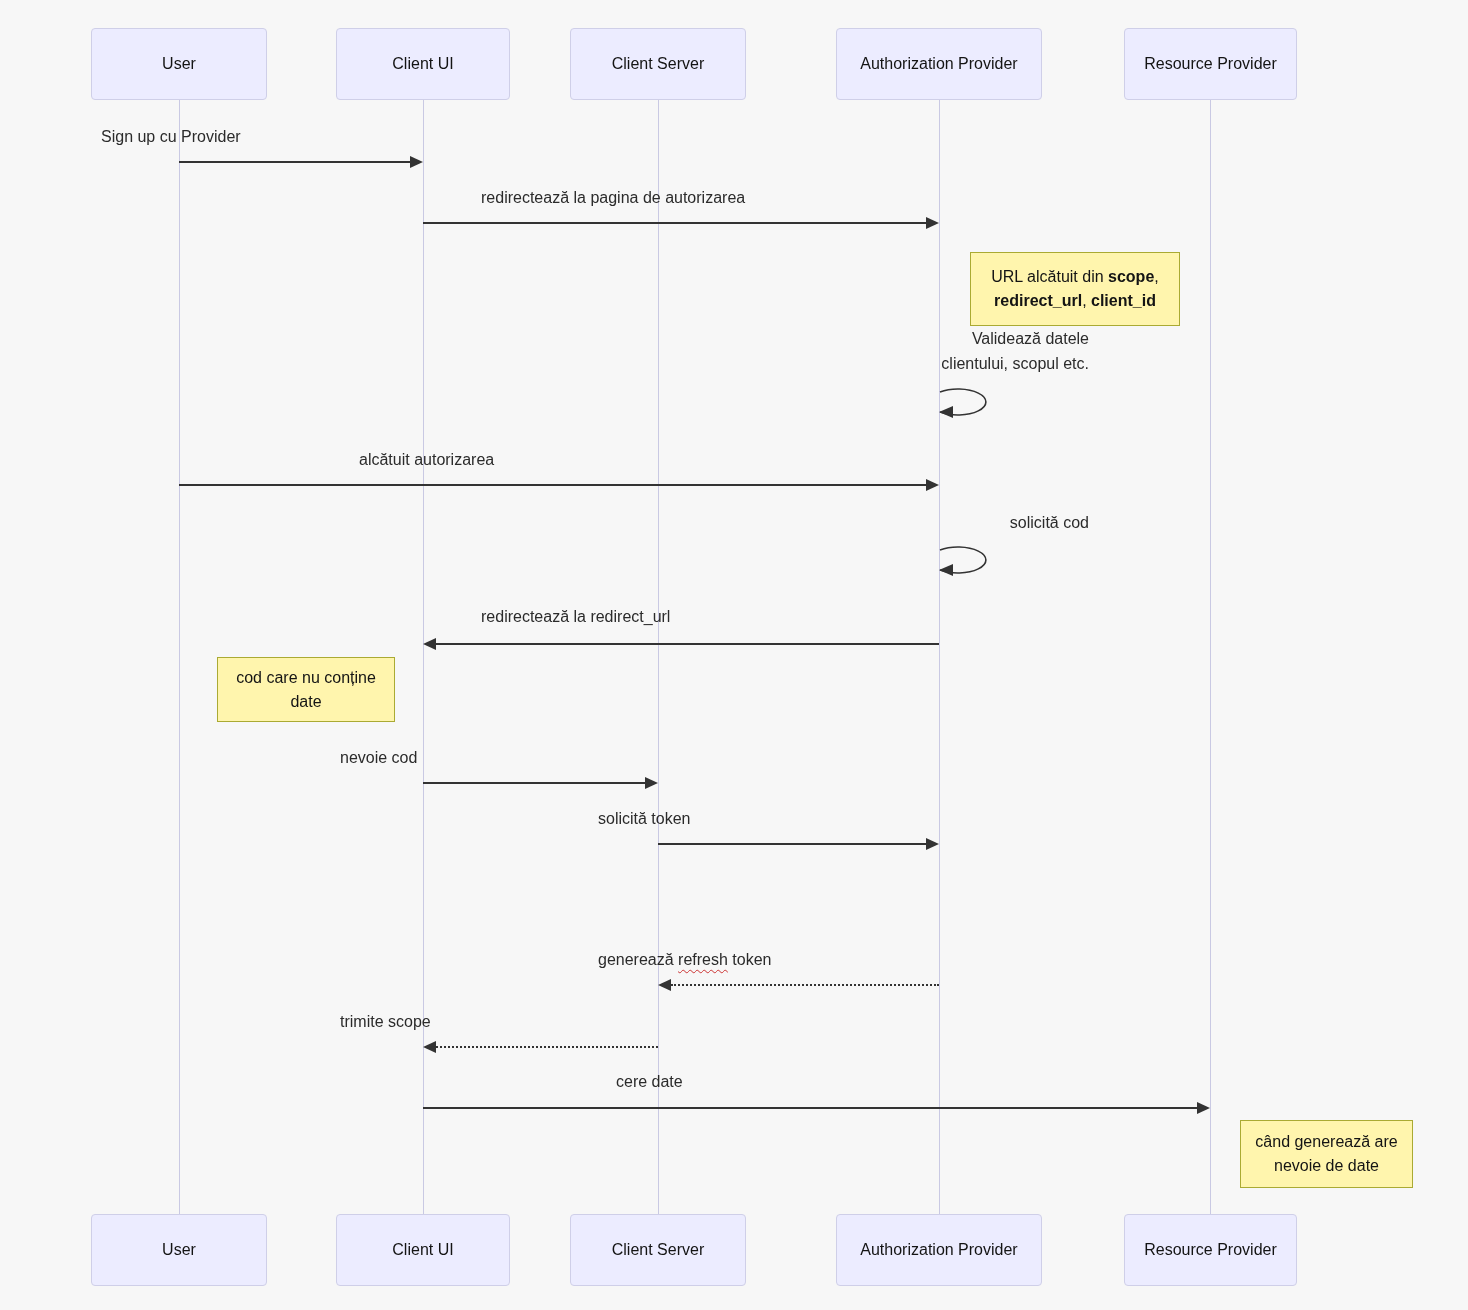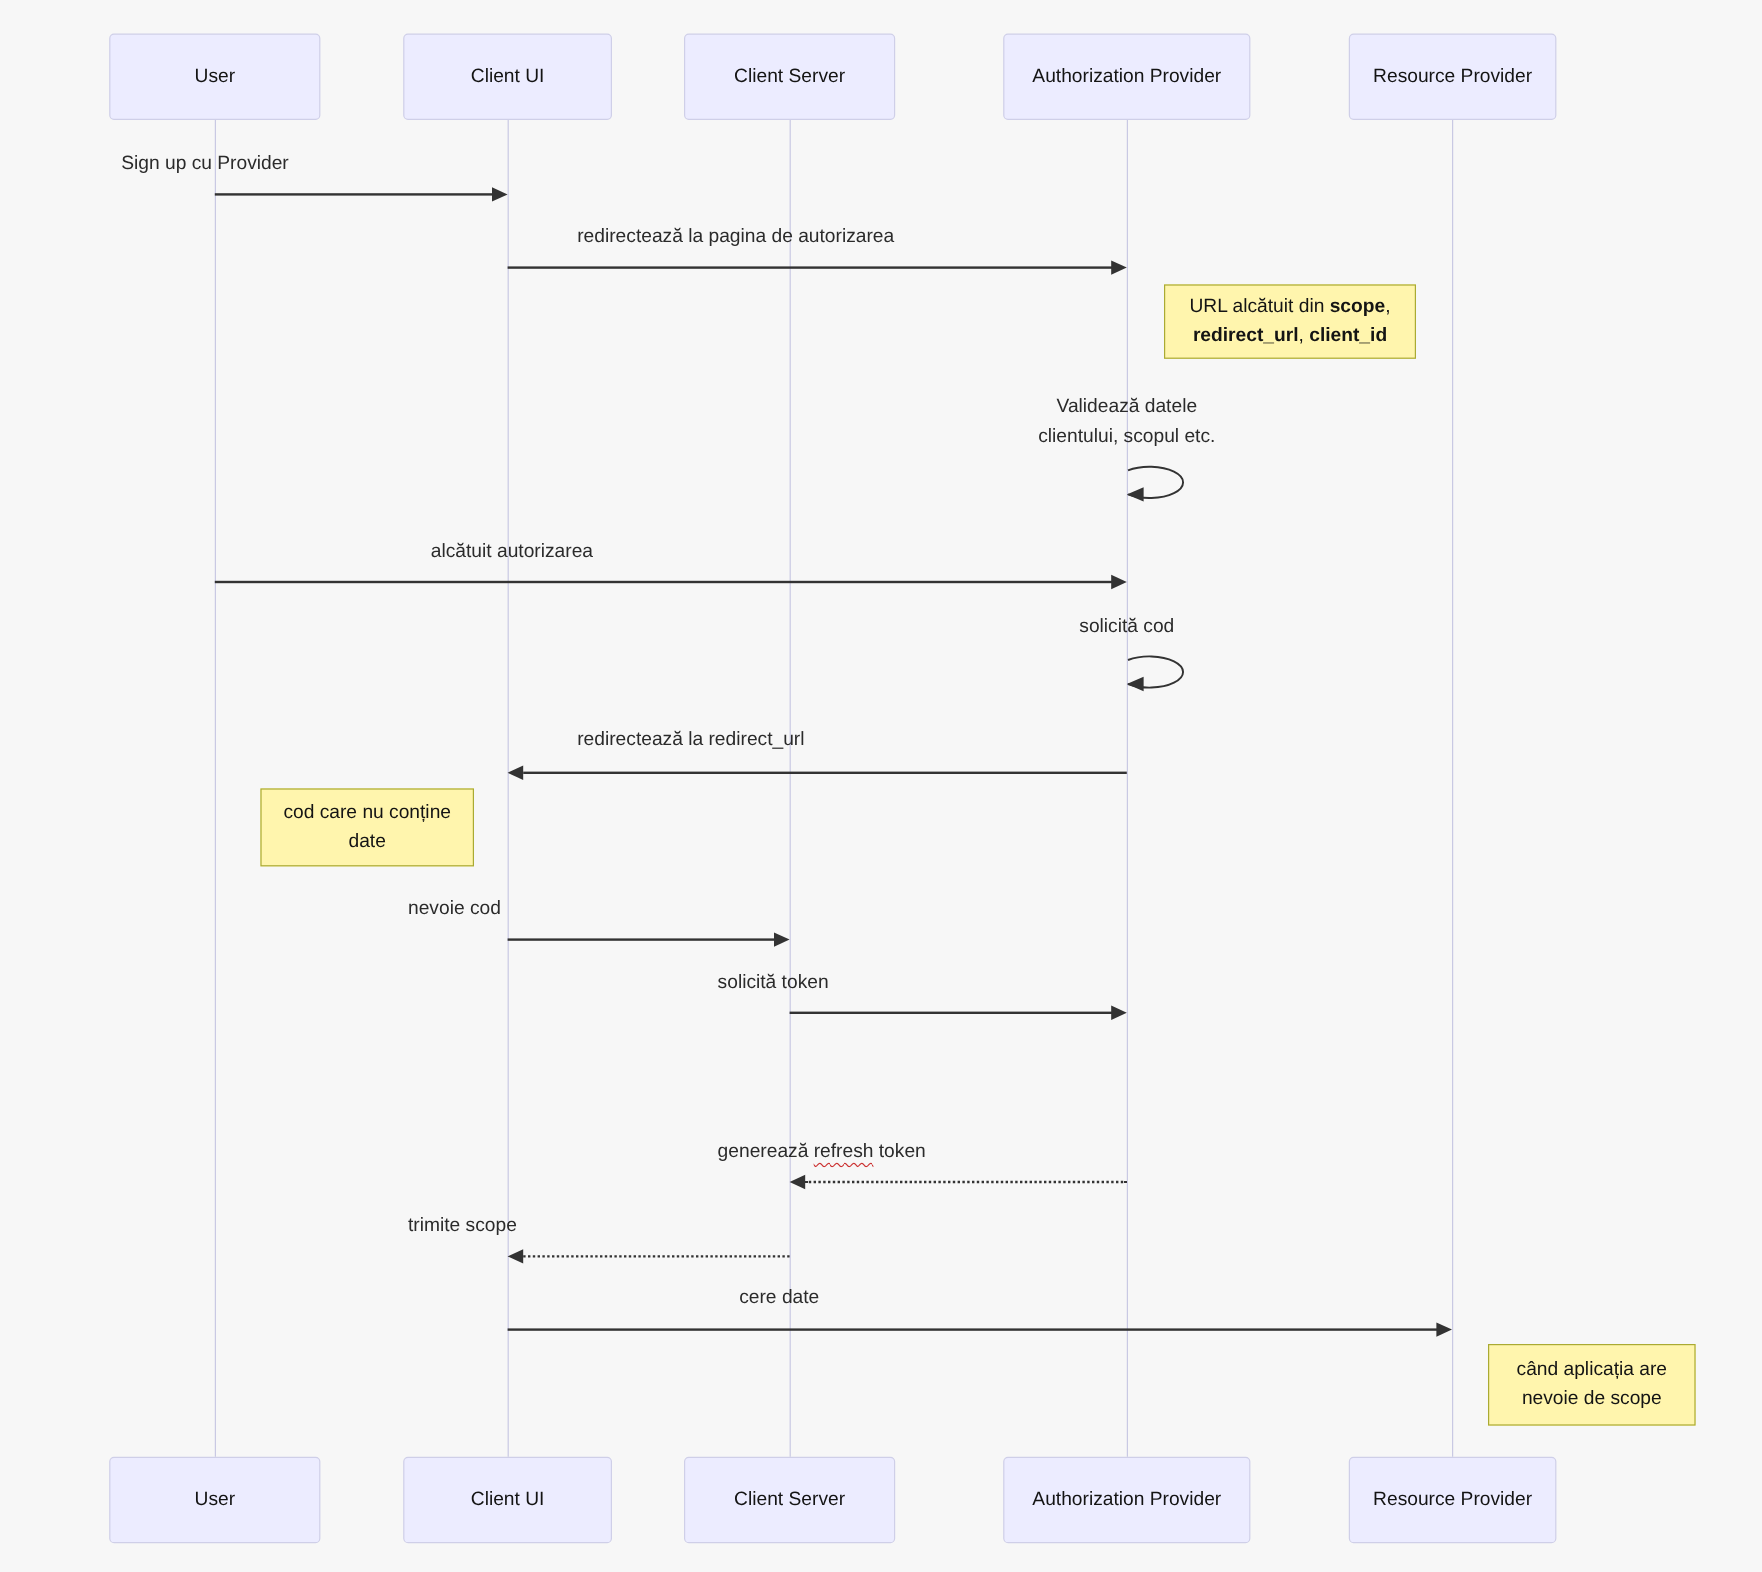--- a/index.html
+++ b/index.html
@@ -63,21 +63,21 @@
   .ah-left {
     position: absolute;
     width: 0; height: 0;
     border-right: 13px solid #333333;
     border-top: 6px solid transparent;
     border-bottom: 6px solid transparent;
   }
   .self-text {
     position: absolute;
     width: 300px;
-    text-align: center;
+    text-align: right;
     font-size: 16px;
     color: #2b2b2b;
     line-height: 25px;
   }
   .loop-svg {
     position: absolute;
   }
   .note {
     position: absolute;
     background: #FFF5AD;
@@ -129,21 +129,21 @@
     </div>
 
   <div class="msg-label" style="left:101px; top:128px">Sign up cu Provider</div>
   <div class="line-solid" style="left:179px; top:161px; width:232px"></div>
   <div class="ah-right" style="left:410px; top:156px"></div>
 
   <div class="msg-label" style="left:481px; top:189px">redirectează la pagina de autorizarea</div>
   <div class="line-solid" style="left:423px; top:222px; width:504px"></div>
   <div class="ah-right" style="left:926px; top:217px"></div>
 
-  <div class="note" style="left:970px; top:237px; width:210px; height:62px">
+  <div class="note" style="left:970px; top:252px; width:210px; height:74px">
     <div>
       <span>URL alcătuit din </span><b>scope</b><span>,</span><br>
       <b>redirect_url</b><span>,  </span><b>client_id</b>
     </div>
   </div>
 
   <div class="self-text" style="left:789px; top:326px">
     <div>Validează datele</div>
     <div>clientului, scopul etc.</div>
   </div>
@@ -189,21 +189,21 @@
 
   <div class="msg-label" style="left:340px; top:1013px">trimite scope</div>
   <div class="line-dotted" style="left:436px; top:1046px; width:222px"></div>
   <div class="ah-left" style="left:423px; top:1041px"></div>
 
   <div class="msg-label" style="left:616px; top:1073px">cere date</div>
   <div class="line-solid" style="left:423px; top:1107px; width:775px"></div>
   <div class="ah-right" style="left:1197px; top:1102px"></div>
 
   <div class="note" style="left:1240px; top:1120px; width:173px; height:68px">
-    <div>când aplicația are nevoie de scope</div>
+    <div>când generează are nevoie de date</div>
   </div>
 
   <div class="actor" style="left:91px; top:1214px; width:176px">
       <span>User</span>
     </div>
   <div class="actor" style="left:336px; top:1214px; width:174px">
       <span>Client UI</span>
     </div>
   <div class="actor" style="left:570px; top:1214px; width:176px">
       <span>Client Server</span>

